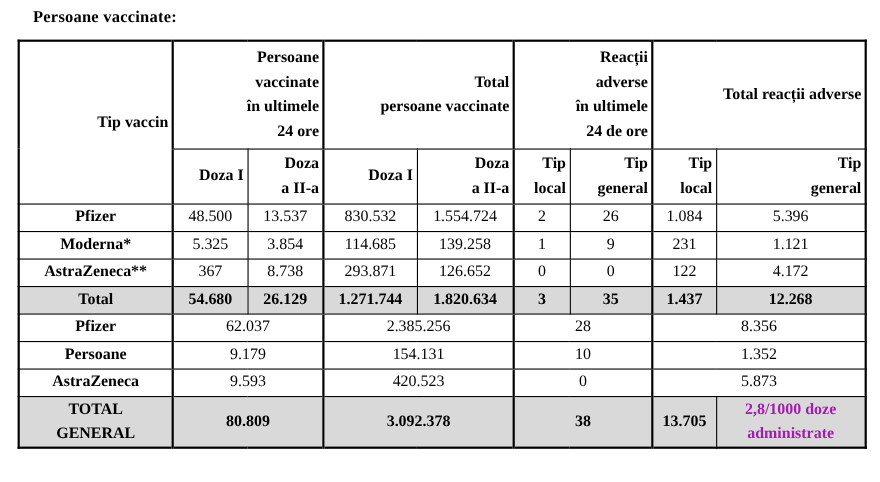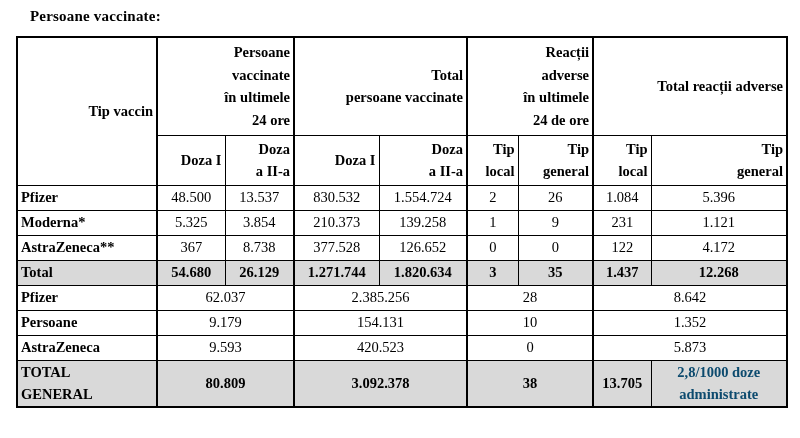--- a/index.html
+++ b/index.html
@@ -44,33 +44,33 @@
   
   .gb { border-left-width: 2px !important; }
   .hdr {
     font-weight: bold;
     text-align: right;
     vertical-align: middle;
     white-space: pre-line;
   }
   .lbl {
     font-weight: bold;
-    text-align: left;
+    text-align: center;
     padding-left: 6px;
     white-space: pre-line;
     vertical-align: middle;
   }
   .num {
     text-align: center;
     vertical-align: middle;
     margin-left: 48px;
   }
   tr.emph td { font-weight: bold; }
   tr.shaded td { background: #d9d9d9; }
-  .hl { color: #0c4a6e; font-weight: bold; }
+  .hl { color: #a21caf; font-weight: bold; }
   .r-group { height: 98px; }
   .r-sub   { height: 50px; }
   .r-data  { height: 25px; }
   .r-total { height: 47px; }
 </style>
 </head>
 <body>
 
 <div class="page">
 
@@ -131,32 +131,32 @@
         <td class="num">1.554.724</td>
         <td class="num gb">2</td>
         <td class="num">26</td>
         <td class="num gb">1.084</td>
         <td class="num">5.396</td>
       </tr>
       <tr class="r-data">
         <td class="lbl">Moderna*</td>
         <td class="num gb">5.325</td>
         <td class="num">3.854</td>
-        <td class="num gb">210.373</td>
+        <td class="num gb">114.685</td>
         <td class="num">139.258</td>
         <td class="num gb">1</td>
         <td class="num">9</td>
         <td class="num gb">231</td>
         <td class="num">1.121</td>
       </tr>
       <tr class="r-data">
         <td class="lbl">AstraZeneca**</td>
         <td class="num gb">367</td>
         <td class="num">8.738</td>
-        <td class="num gb">377.528</td>
+        <td class="num gb">293.871</td>
         <td class="num">126.652</td>
         <td class="num gb">0</td>
         <td class="num">0</td>
         <td class="num gb">122</td>
         <td class="num">4.172</td>
       </tr>
       <tr class="r-data emph shaded">
         <td class="lbl">Total</td>
         <td class="num gb">54.680</td>
         <td class="num">26.129</td>
@@ -166,21 +166,21 @@
         <td class="num">35</td>
         <td class="num gb">1.437</td>
         <td class="num">12.268</td>
       </tr>
 
       <tr class="r-data">
         <td class="lbl">Pfizer</td>
         <td class="num gb" colspan="2">62.037</td>
         <td class="num gb" colspan="2">2.385.256</td>
         <td class="num gb" colspan="2">28</td>
-        <td class="num gb" colspan="2">8.642</td>
+        <td class="num gb" colspan="2">8.356</td>
       </tr>
       <tr class="r-data">
         <td class="lbl">Persoane</td>
         <td class="num gb" colspan="2">9.179</td>
         <td class="num gb" colspan="2">154.131</td>
         <td class="num gb" colspan="2">10</td>
         <td class="num gb" colspan="2">1.352</td>
       </tr>
       <tr class="r-data">
         <td class="lbl">AstraZeneca</td>

